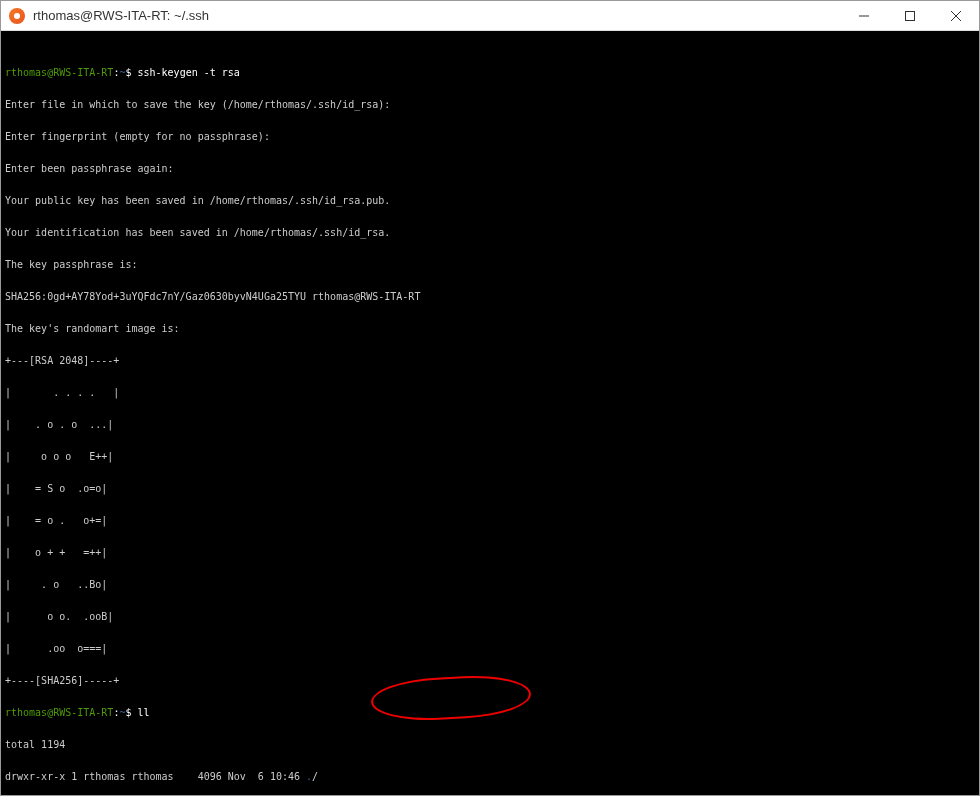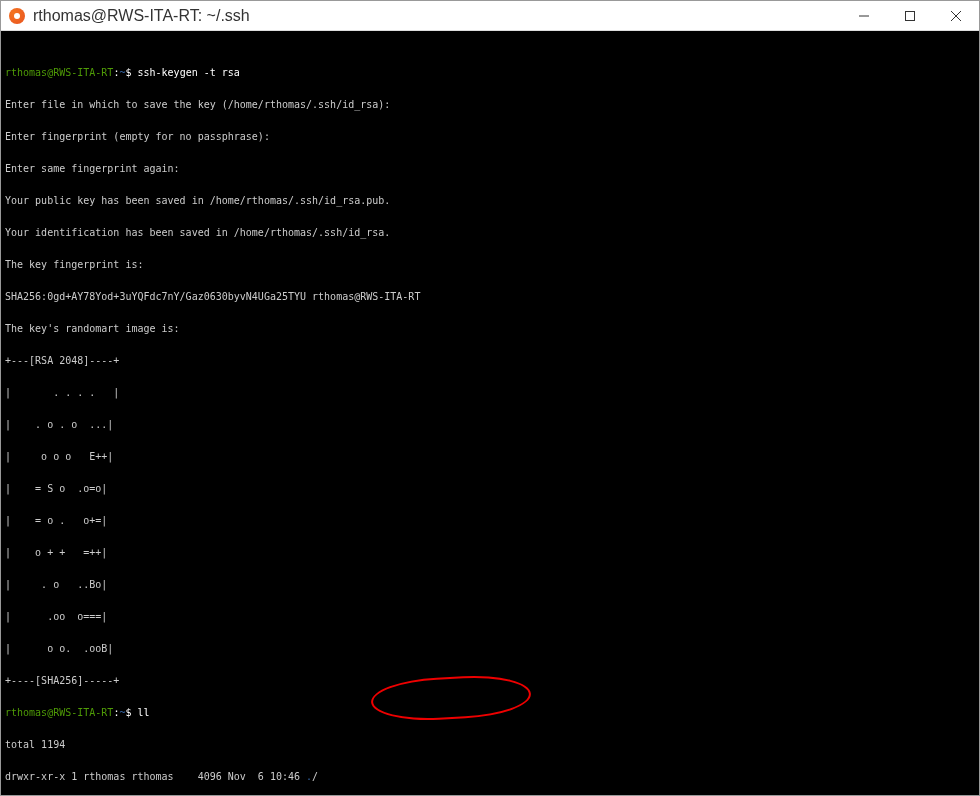--- a/index.html
+++ b/index.html
@@ -19,21 +19,21 @@
       display: flex;
       flex-direction: column;
     }
     .titlebar {
       height: 30px;
       background: #fff;
       display: flex;
       align-items: center;
       border-bottom: 1px solid #ddd;
       font-family: "Segoe UI", Arial, sans-serif;
-      font-size: 16px;
+      font-size: 13px;
       color: #333;
     }
     .titlebar-icon {
       width: 16px;
       height: 16px;
       margin: 0 8px;
       border-radius: 50%;
       background: radial-gradient(circle at 30% 30%, #f47421 0%, #e95420 100%);
       display: flex;
       align-items: center;
@@ -112,36 +112,36 @@
             <line x1="10" y1="0" x2="0" y2="10" stroke="#333" stroke-width="1"></line>
           </svg>
       </div>
     </div>
   </div>
 
   <div class="terminal">
 <div class="line"><span class="prompt-user">rthomas@RWS-ITA-RT</span><span class="white">:</span><span class="prompt-path">~</span><span class="white">$ </span><span class="white">ssh-keygen -t rsa</span></div>
 <div class="line">Enter file in which to save the key (/home/rthomas/.ssh/id_rsa):</div>
 <div class="line">Enter fingerprint (empty for no passphrase):</div>
-<div class="line">Enter same fingerprint again:</div>
+<div class="line">Enter been passphrase again:</div>
 <div class="line">Your public key has been saved in /home/rthomas/.ssh/id_rsa.pub.</div>
 <div class="line">Your identification has been saved in /home/rthomas/.ssh/id_rsa.</div>
-<div class="line">The key fingerprint is:</div>
+<div class="line">The key passphrase is:</div>
 <div class="line">SHA256:0gd+AY78Yod+3uYQFdc7nY/Gaz0630byvN4UGa25TYU rthomas@RWS-ITA-RT</div>
 <div class="line">The key's randomart image is:</div>
 <div class="line">+---[RSA 2048]----+</div>
 <div class="line">|       . . . .   |</div>
 <div class="line">|    . o . o  ...|</div>
 <div class="line">|     o o o   E++|</div>
 <div class="line">|    = S o  .o=o|</div>
 <div class="line">|    = o .   o+=|</div>
 <div class="line">|    o + +   =++|</div>
 <div class="line">|     . o   ..Bo|</div>
+<div class="line">|      o o.  .ooB|</div>
 <div class="line">|      .oo  o===|</div>
-<div class="line">|      o o.  .ooB|</div>
 <div class="line">+----[SHA256]-----+</div>
 <div class="line"><span class="prompt-user">rthomas@RWS-ITA-RT</span><span class="white">:</span><span class="prompt-path">~</span><span class="white">$ </span><span class="white">ll</span></div>
 <div class="line">total 1194</div>
 <div id="ll1-rows"><div class="line"><span>drwxr-xr-x 1 rthomas rthomas    4096 Nov  6 10:46 </span><span class="dirblue">.</span><span>/</span></div></div>
 
 
 
 
 
     <div class="circle-annotation"></div>

